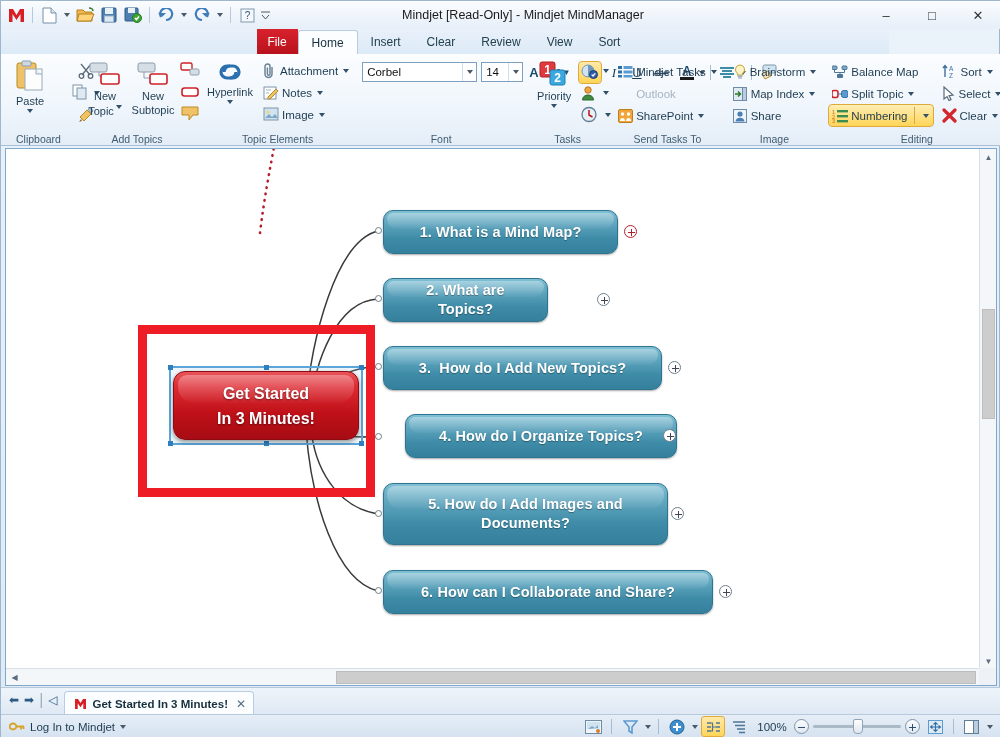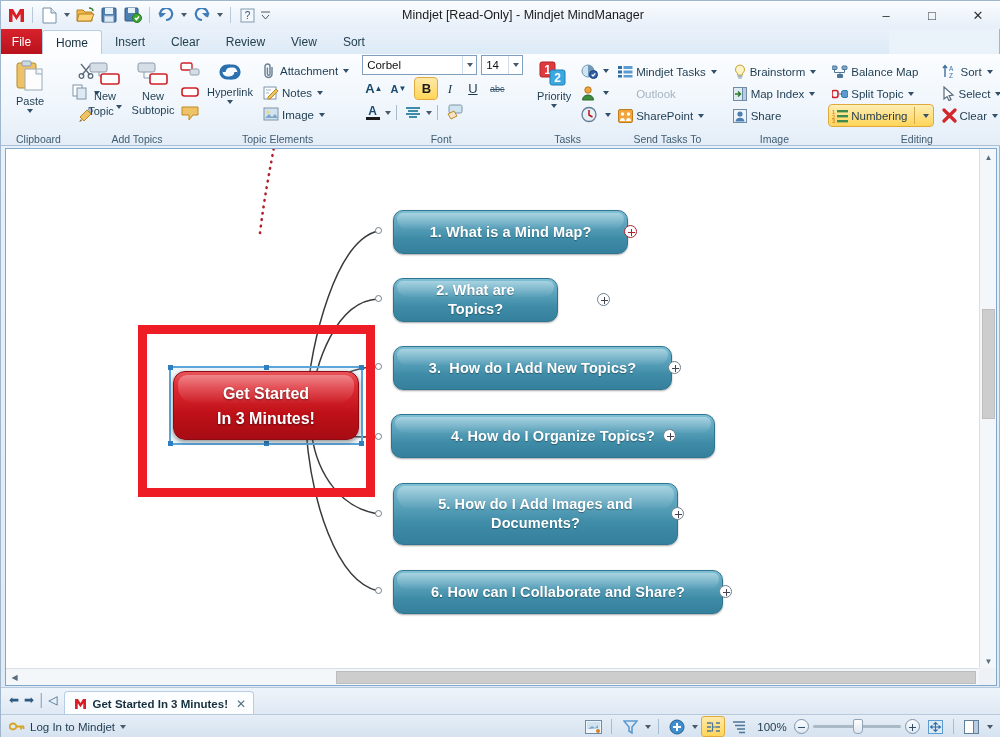--- a/index.html
+++ b/index.html
@@ -37,21 +37,21 @@
   .win-ctrls { position: absolute; right: 0; top: 0; height: 28px; display: flex; }
   .win-btn {
     width: 46px; height: 28px; display: flex; align-items: center; justify-content: center;
     font-size: 13px; color: #333; cursor: default;
   }
 
   
   .tabstrip {
     position: absolute; left: 0; top: 28px; width: 888px; height: 25px;
     background: linear-gradient(#e9f1fa, #dceaf7);
-    display: flex; align-items: flex-end;
+    display: flex; align-items: flex-end; justify-content: center;
   }
   .file-tab {
     width: 41px; height: 25px; background: linear-gradient(#d8222c, #b8121c);
     color: #fff; font-size: 12px; display: flex; align-items: center; justify-content: center;
     cursor: default;
   }
   .tab {
     height: 24px; padding: 0 13px; display: flex; align-items: center;
     font-size: 12px; color: #24414f; cursor: default;
   }
@@ -136,21 +136,20 @@
   .topic {
     position: absolute; border-radius: 10px; color: #fff;
     background: linear-gradient(#7fc0d4 0%, #6aaec6 18%, #3f8ca8 65%, #35809c 100%);
     border: 1px solid #2e7490;
     box-shadow: 0 1px 2px rgba(0,0,0,.35);
     display: flex; align-items: center; justify-content: center;
     font-size: 14.5px; font-weight: bold; letter-spacing: .1px;
     text-shadow: 0 1px 1px rgba(0,0,0,.35);
     padding: 0 14px; text-align: center; line-height: 19px;
     cursor: default;
-    margin-left: 10px;
   }
   .topic::before {
     content:""; position:absolute; left:3px; right:3px; top:2px; height:38%;
     border-radius: 8px 8px 14px 14px;
     background: linear-gradient(rgba(255,255,255,.35), rgba(255,255,255,.02));
     pointer-events:none;
   }
   .topic .num { font-weight: bold; }
 
   .center-topic {
@@ -494,21 +493,21 @@
             <span class="lbl">Image</span>
             <div class="dd"></div>
           </div>
         </div>
       </div>
       <div class="grp-label">Topic Elements</div>
     </div>
     <div class="grp-div"></div>
 
     <div class="grp" style="width:168px">
-      <div class="grp-body" style="flex-direction:column;gap:3px;padding-top:1px">
+      <div class="grp-body" style="flex-direction:row;gap:3px;padding-top:8px">
         <div style="display:flex;gap:4px">
           <div class="fontbox" style="width:115px">
             <span>Corbel</span>
             <span class="cb">
                 <span class="caret-d"></span>
               </span>
           </div>
           <div class="fontbox" style="width:42px">
             <span>14</span>
             <span class="cb">
@@ -796,21 +795,21 @@
       <div class="dotcap" style="left:369px;top:214px"></div>
       <div class="topic" style="left:377px;top:197px;width:279px;height:44px">
         <span style="position:relative;z-index:2">
           <span class="num">3.</span>&nbsp;
           <span>How do I Add New Topics?</span>
         </span>
       </div>
       <div class="plus" style="left:662px;top:212px"></div>
 
       <div class="dotcap" style="left:369px;top:284px"></div>
-      <div class="topic" style="left:375px;top:265px;width:324px;height:44px">
+      <div class="topic" style="left:399px;top:265px;width:272px;height:44px">
         <span style="position:relative;z-index:2">
           <span class="num">4.</span>
           <span>How do I Organize Topics?</span>
         </span>
       </div>
       <div class="plus" style="left:657px;top:280px"></div>
 
       <div class="dotcap" style="left:369px;top:361px"></div>
       <div class="topic" style="left:377px;top:334px;width:285px;height:62px;padding:0 18px">
         <span style="position:relative;z-index:2">

